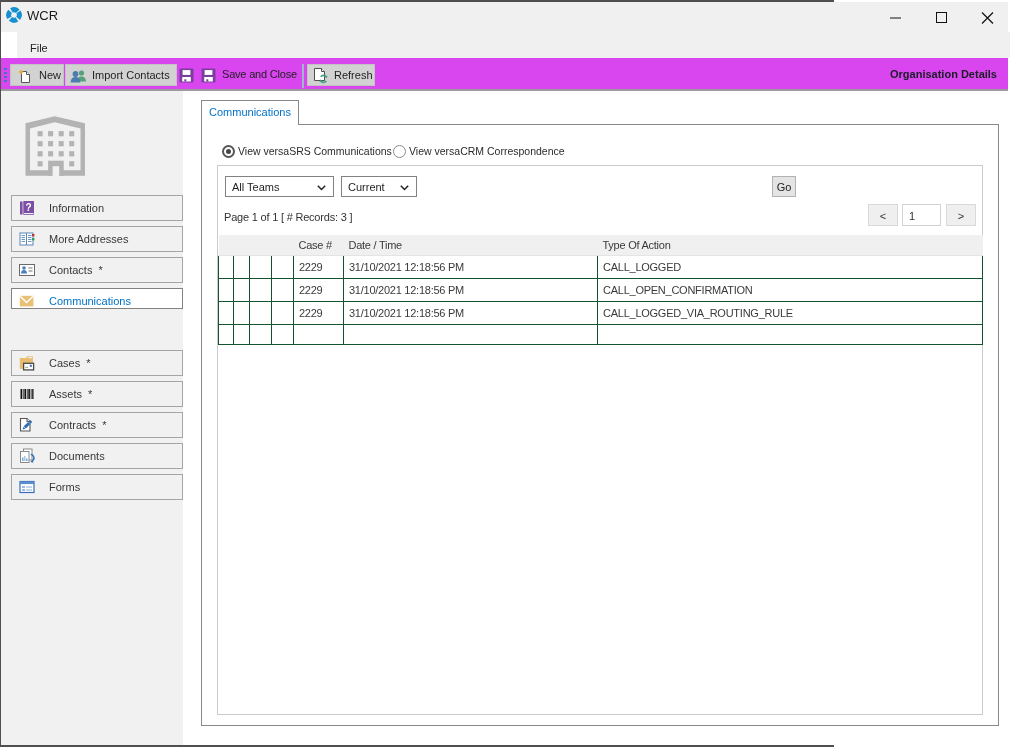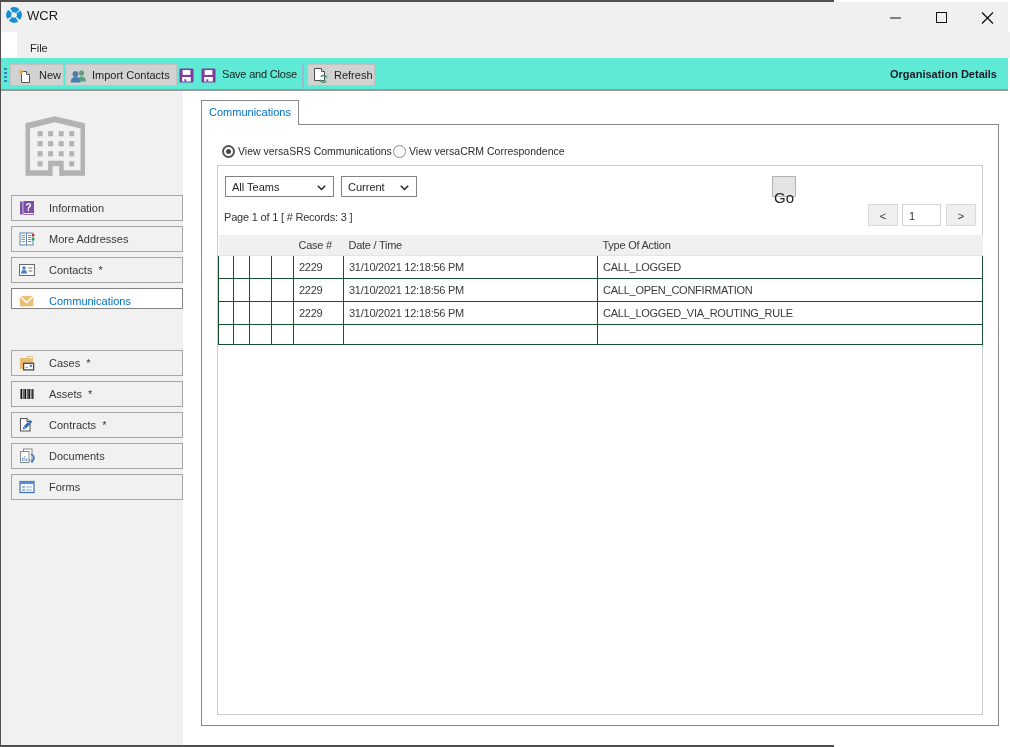--- a/index.html
+++ b/index.html
@@ -5,21 +5,21 @@
 * { margin:0; padding:0; box-sizing:border-box; }
 html,body { width:1010px; height:747px; overflow:hidden; }
 body { font-family:"Liberation Sans",sans-serif; font-size:11px; color:#2b2b2b; background:#fff; position:relative; }
 .win { position:absolute; left:0; top:0; width:834px; height:747px; border:1px solid #4f4f4f; border-top-width:2px; border-bottom-width:2px; background:#fff; }
 .titlebar { position:absolute; left:0; top:0; width:1007px; height:30px; background:#f0f0f0; }
 .logo { position:absolute; left:5px; top:5px; }
 .title { position:absolute; left:26px; top:6px; font-size:13px; color:#1a1a1a; }
 .winbtn { position:absolute; top:0; height:30px; }
 .menubar { position:absolute; left:16px; top:30px; width:1007px; height:26px; background:#f0f0f0; }
 .menufile { position:absolute; left:13px; top:10px; font-size:11px; color:#222; }
-.toolbar { position:absolute; left:0; top:56px; width:1007px; height:33px; background:#5eead4; border-bottom:2px solid #9a9a9a; }
+.toolbar { position:absolute; left:0; top:56px; width:1007px; height:33px; background:#d946ef; border-bottom:2px solid #9a9a9a; }
 .grip { position:absolute; left:2.5px; top:9px; width:3px; height:16px;
   background-image:radial-gradient(circle, #3b78bd 1.1px, transparent 1.3px);
   background-size:3px 4px; background-repeat:repeat-y; }
 .tbtn { position:absolute; top:6px; height:22px; background:#d2d2d2; border:1px solid #c2c2c2; }
 .tbtn span { position:absolute; top:4px; font-size:11px; color:#1f1f1f; white-space:nowrap; }
 .tlabel { position:absolute; top:10px; font-size:11px; letter-spacing:-0.2px; color:#1f1f1f; }
 .tsep { position:absolute; left:301px; top:6px; width:2px; height:24px; background:#9db7cd; }
 .orgdet { position:absolute; right:11px; top:10px; font-size:11px; font-weight:bold; color:#1b1b28; }
 .sidebar { position:absolute; left:0px; top:89px; width:182px; height:654px; background:#f1f1f1; }
 .bldg { position:absolute; left:24px; top:25px; }
@@ -35,21 +35,21 @@
 .radio { position:absolute; width:13px; height:13px; border-radius:50%; background:#fff; }
 .radio.on { border:2px solid #565656; }
 .radio.on::after { content:""; position:absolute; left:2px; top:2px; width:5px; height:5px; border-radius:50%; background:#464646; }
 .radio.off { border:1px solid #8a8a8a; }
 .radlbl { position:absolute; font-size:10.5px; white-space:nowrap; color:#2b2b2b; }
 .innerbox { position:absolute; left:15px; top:40px; width:766px; height:550px; border:1px solid #cbcbcb; background:#fff; }
 .sel { position:absolute; top:10px; height:21px; border:1px solid #828282; background:#fff; }
 .sel span { position:absolute; left:6px; top:4px; font-size:11px; color:#1f1f1f;text-align:center; }
 .sel svg { position:absolute; right:7px; top:8px; }
 .gobtn { position:absolute; left:554px; top:10px; width:24px; height:21px; background:#e4e4e4; border:1px solid #b2b2b2; }
-.gobtn span { position:absolute; left:0; right:0; top:12px; text-align:center; font-size:15px; color:#222; }
+.gobtn span { position:absolute; left:0; right:0; top:4px; text-align:center; font-size:11px; color:#222; }
 .pagetext { position:absolute; left:6px; top:45px; font-size:11px; letter-spacing:-0.2px; color:#333; }
 .pgbtn { position:absolute; top:38px; width:30px; height:22px; background:#efefef; border:1px solid #d9d9d9; text-align:center; }
 .pgbtn span { position:absolute; left:0; right:0; top:5px; font-size:11px; color:#333; }
 .pginput { position:absolute; left:684px; top:38px; width:39px; height:22px; background:#fff; border:1px solid #d2d2d2; }
 .pginput span { position:absolute; left:6px; top:5px; font-size:11px; color:#333; }
 table.grid { position:absolute; left:0px; top:69px; width:764px; border-collapse:collapse; table-layout:fixed; }
 table.grid td, table.grid th { border:1px solid #14532d; font-size:11px; letter-spacing:-0.25px; font-weight:normal; text-align:left; padding:0 0 0 5px; color:#3a3a3a; overflow:hidden; white-space:nowrap; }
 table.grid tr.hdr td { background:#f0f0f0; border:none; border-bottom:1px solid #e4e4e4; color:#3a3a3a; }
 table.grid tr.hdr { height:20px; }
 table.grid tr.r { height:23px; }

